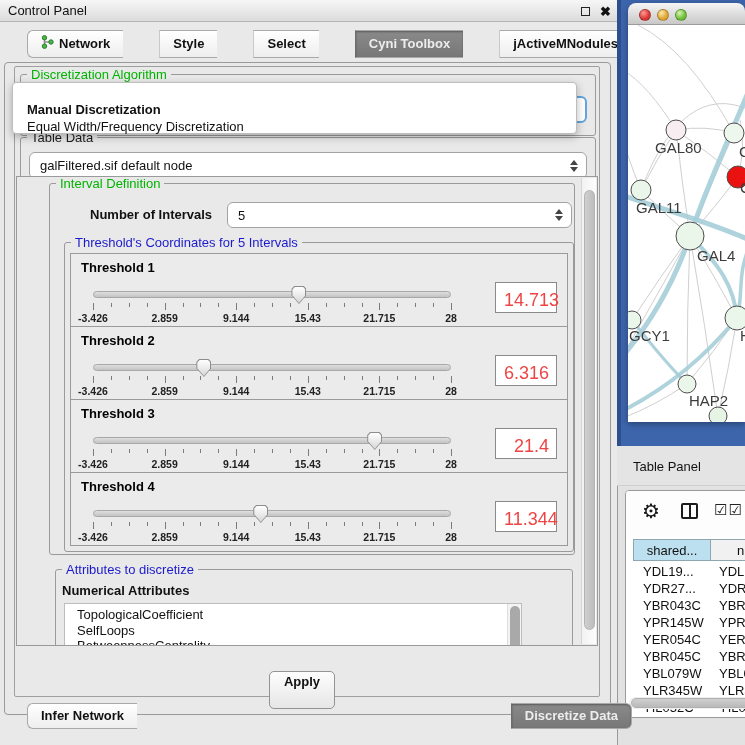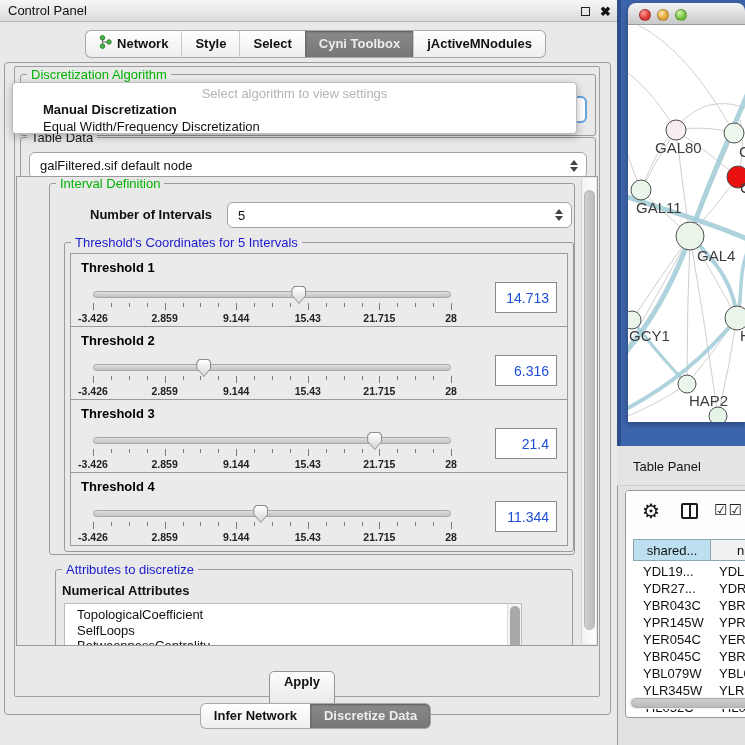--- a/index.html
+++ b/index.html
@@ -12,21 +12,21 @@
     background:#e9e9e9; border-right:1px solid #9b9b9b; }
   .titlebar { position:absolute; left:0; top:0; width:100%; height:22px;
     background:linear-gradient(#f6f6f6,#dcdcdc); border-bottom:1px solid #b4b4b4;
     display:flex; align-items:center; font-size:13px; color:#111; }
   .titlebar .t-title { margin-left:8px; }
   .win-btns { position:absolute; right:6px; top:0; height:22px; display:flex; align-items:center; gap:10px; }
   .float-ic { width:9px; height:9px; border:1.5px solid #222; background:transparent; }
   .close-ic { font-size:13px; font-weight:bold; color:#111; line-height:1; }
 
   
-  .tabstrip { position:absolute; left:0; width:618px; display:flex; justify-content:center;padding-left:13px; }
+  .tabstrip { position:absolute; left:14px; width:618px; display:flex; justify-content:space-between;padding-left:13px; }
   .tabstrip .tab { font-size:13px; font-weight:bold; color:#111; background:linear-gradient(#ffffff,#eeeeee);
     border-top:1px solid #a9a9a9; border-bottom:1px solid #a9a9a9; padding:4px 13px 5px;
     display:flex; align-items:center; gap:5px; white-space:nowrap; }
   .tabstrip .tab:first-child { border-left:1px solid #a9a9a9; border-radius:6px 0 0 6px; }
   .tabstrip .tab:last-child { border-right:1px solid #a9a9a9; border-radius:0 6px 6px 0; }
   .tabstrip .tab + .tab { border-left:1px solid #c9c9c9; }
   .tabstrip .tab.selected { background:linear-gradient(#8a8a8a,#777777); color:#ededed;
     border-left:1px solid #6d6d6d; box-shadow:inset 0 1px 2px rgba(0,0,0,.35); }
   #topTabs { top:30px; }
   #bottomTabs { top:703px; z-index:6; }
@@ -52,21 +52,21 @@
   .combo .spin i { display:block; width:0; height:0; border-left:4px solid transparent; border-right:4px solid transparent; }
   .combo .spin i.up { border-bottom:5px solid #444; }
   .combo .spin i.dn { border-top:5px solid #444; }
   .focus-ring { position:absolute; background:#fff; border:2px solid #62a4dd; border-radius:6px; }
 
   
   .popup { position:absolute; left:12px; top:82px; width:565px; height:52px; z-index:30;
     background:#fff; border:1px solid #bdbdbd; border-radius:4px;
     box-shadow:0 3px 8px rgba(0,0,0,.28); font-size:13px; color:#111; }
   .popup .ph { position:absolute; top:3px; left:0; width:100%; text-align:center; color:#b3b3b3; }
-  .popup .opt { position:absolute; left:22px; white-space:nowrap;padding-left:8px; }
+  .popup .opt { position:absolute; left:6px; white-space:nowrap;padding-left:8px; }
   .popup .opt.b { font-weight:bold; }
 
   
   .scrollpane { position:absolute; left:16px; top:176px; width:582px; height:470px;
     border:1px solid #9a9a9a; background:#e9e9e9; overflow:hidden; }
   .vscroll { position:absolute; top:1px; bottom:1px; right:1px; width:15px;
     background:linear-gradient(90deg,#f2f2f2,#fdfdfd); border-left:1px solid #d5d5d5; }
   .vscroll .thumbv { position:absolute; left:2px; width:11px; border-radius:6px;
     background:linear-gradient(90deg,#cfcfcf,#bdbdbd); border:1px solid #b3b3b3; }
 
@@ -83,22 +83,22 @@
     clip-path:polygon(18% 0,82% 0,100% 16%,100% 52%,50% 100%,0 52%,0 16%); background:#8d8d8d; }
   .thumb i { position:absolute; left:1px; top:1px; right:1px; bottom:1px; display:block;
     clip-path:polygon(18% 0,82% 0,100% 16%,100% 52%,50% 100%,0 52%,0 16%);
     background:linear-gradient(#ffffff,#d6d6d6); }
   .ticks { position:absolute; left:22px; top:49px; width:358px; height:8px; }
   .tick { position:absolute; top:0; width:1px; height:4px; background:#7b7b7b; }
   .tick.major { height:7px; }
   .ticklabels { position:absolute; left:22px; top:58px; width:358px; height:11px; }
   .ticklabel { position:absolute; transform:translateX(-50%); font-size:10.5px; font-weight:bold; color:#222; white-space:nowrap; }
   .vbox { position:absolute; right:10px; top:28px; width:62px; height:31px; background:#fff;
-    border:1px solid #8a8a8a; font-size:14px; color:#1d4ed8; text-align:right;
-    padding:7px 7px 0 0; }
+    border:1px solid #8a8a8a; font-size:18px; color:#ef4444; text-align:right;
+    padding:7px 7px 0 8px; }
 
   
   .attr-title { position:absolute; font-size:13px; font-weight:bold; color:#111; }
   .listbox { position:absolute; background:#fff; border:1px solid #bdbdbd; overflow:hidden; }
   .listbox .li { font-size:13px; color:#111; padding-left:12px; line-height:15.5px; white-space:nowrap; }
   .list-vscroll { position:absolute; right:0; top:0; bottom:0; width:14px; background:#f4f4f4; border-left:1px solid #ddd; }
   .list-vscroll .thumbv { position:absolute; left:2px; top:2px; width:10px; height:84px;
     border-radius:5px; background:#a9a9a9; }
 
   .apply-btn { position:absolute; left:269px; top:671px; width:66px; height:38px;
@@ -185,21 +185,20 @@
 
     <div class="outer-box"></div>
     <div class="inner-box"></div>
 
     <div class="group" style="left:20px; top:74px; width:576px; height:62px;">
       <span class="legend green">Discretization Algorithm</span>
     </div>
     <div class="focus-ring" style="left:36px; top:96px; width:551px; height:27px;"></div>
 
     <div class="popup">
-      <div class="ph">Select algorithm to view settings</div>
       <div class="opt b" style="top:19px;">Manual Discretization</div>
       <div class="opt" style="top:36px;">Equal Width/Frequency Discretization</div>
     </div>
 
     <div class="group" style="left:20px; top:137px; width:576px; height:51px;">
       <span class="legend plain">Table Data</span>
       <div class="combo" style="left:8px; top:14px; width:558px; height:27px;">
         <span>galFiltered.sif default node</span>
         <span class="spin">
             <i class="up"></i>

